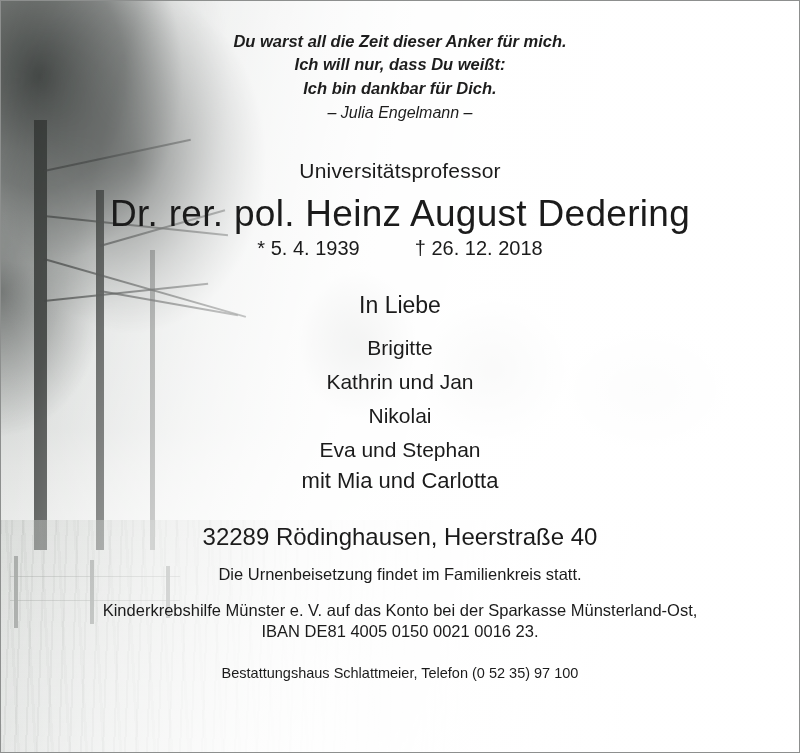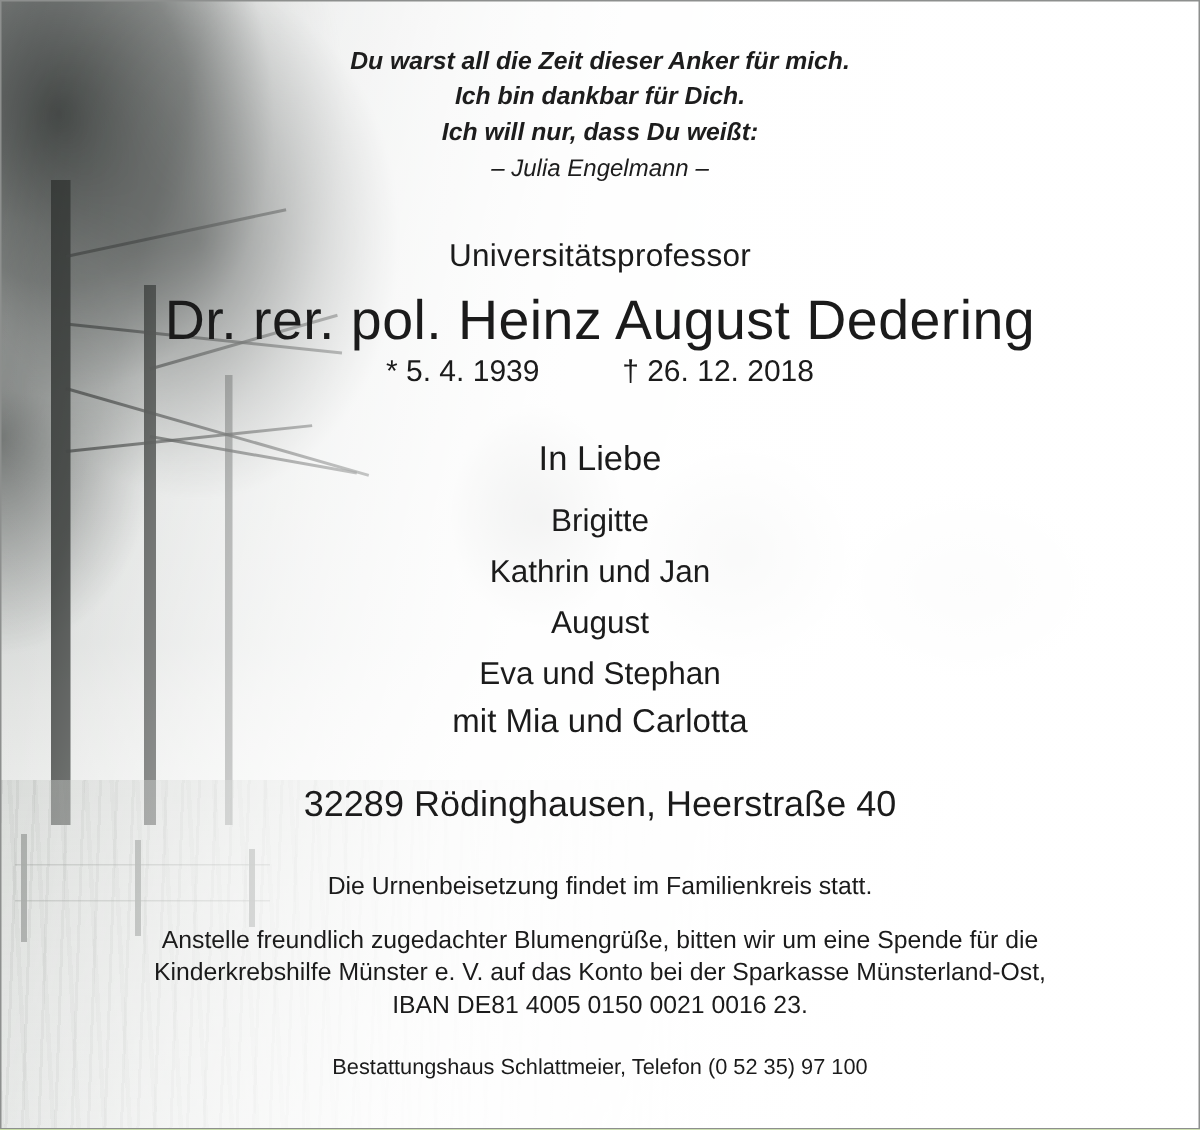--- a/index.html
+++ b/index.html
@@ -5,21 +5,21 @@
   html, body {
     margin: 0;
     padding: 0;
     background: #ffffff;
   }
   #page {
     position: relative;
     width: 800px;
     height: 753px;
     overflow: hidden;
-    background: #84cc16;
+    background: #5eead4;
     font-family: "Liberation Sans", sans-serif;
     color: #1b1b1b;
   }
   
   .photo-layer {
     position: absolute;
     inset: 0;
     background:
       
       linear-gradient(100deg, rgba(255,255,255,0.00) 0%, rgba(255,255,255,0.55) 28%, rgba(255,255,255,0.92) 46%, rgba(255,255,255,0.98) 70%, rgba(255,255,255,0.99) 100%),
@@ -137,21 +137,21 @@
   }
   .survivors .small {
     font-size: 22px;
     line-height: 1.25;
   }
   .address {
     margin-top: 28px;
     font-size: 24px;
   }
   .ceremony {
-    margin-top: 31px;
+    margin-top: 14px;
     font-size: 16.5px;
   }
   .donation {
     margin-top: 16px;
     font-size: 16.5px;
     line-height: 1.32;
   }
   .undertaker {
     margin-top: 22px;
     font-size: 14.5px;
@@ -188,51 +188,50 @@
 
     <div class="ground"></div>
   </div>
 
   <div class="veil"></div>
 
   <div class="content">
 
     <div class="verse">
       <div>Du warst all die Zeit dieser Anker für mich.</div>
+      <div>Ich will nur, dass Du weißt:</div>
       <div>Ich bin dankbar für Dich.</div>
-      <div>Ich will nur, dass Du weißt:</div>
       <div class="verse-author">– Julia Engelmann –</div>
     </div>
 
     <div class="title">Universitätsprofessor</div>
 
     <div class="name">Dr. rer. pol. Heinz August Dedering</div>
 
     <div class="dates">
       <span>* 5. 4. 1939</span>
       <span class="gap"></span>
       <span>† 26. 12. 2018</span>
     </div>
 
     <div class="dedication">In Liebe</div>
 
     <div class="survivors">
       <div>Brigitte</div>
       <div>Kathrin und Jan</div>
-      <div>August</div>
+      <div>Nikolai</div>
       <div>Eva und Stephan</div>
       <div class="small">mit Mia und Carlotta</div>
     </div>
 
     <div class="address">32289 Rödinghausen, Heerstraße 40</div>
 
     <div class="ceremony">Die Urnenbeisetzung findet im Familienkreis statt.</div>
 
     <div class="donation">
-      <div>Anstelle freundlich zugedachter Blumengrüße, bitten wir um eine Spende für die</div>
       <div>Kinderkrebshilfe Münster e. V. auf das Konto bei der Sparkasse Münsterland-Ost,</div>
       <div>IBAN DE81 4005 0150 0021 0016 23.</div>
     </div>
 
     <div class="undertaker">Bestattungshaus Schlattmeier, Telefon (0 52 35) 97 100</div>
   </div>
 
   <div class="frame"></div>
 </div>
 

